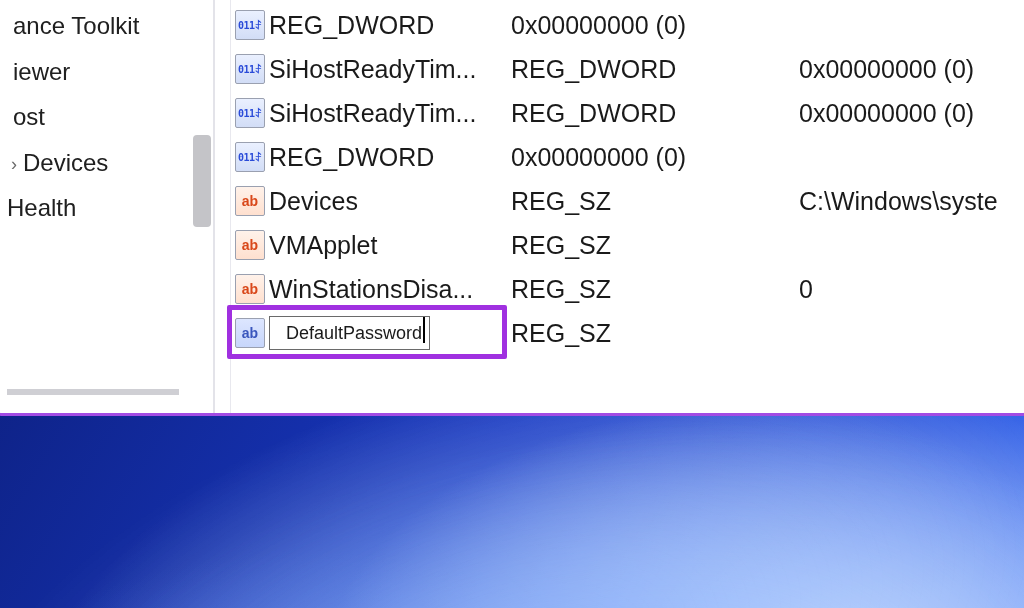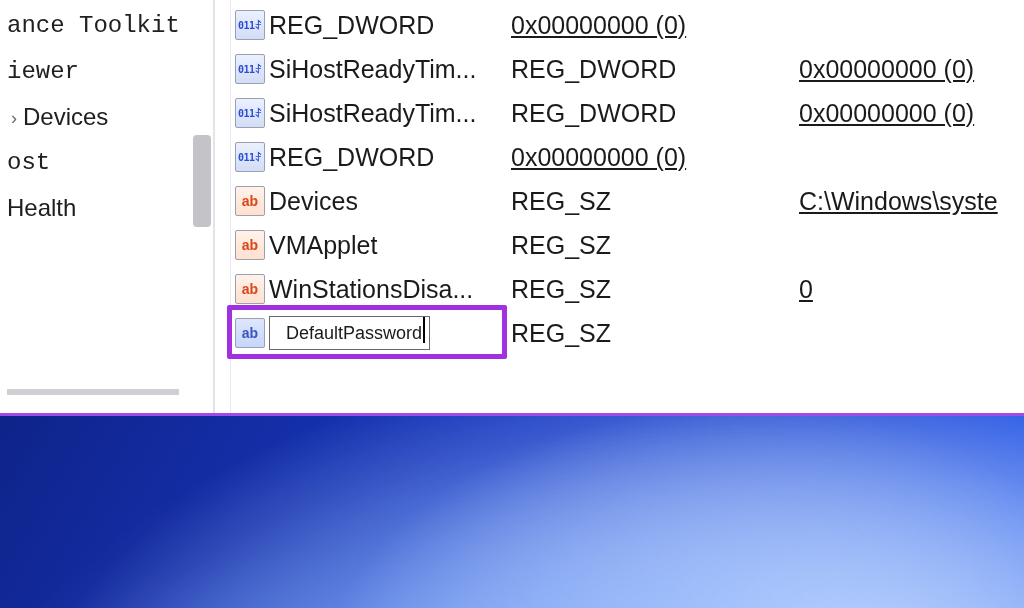--- a/index.html
+++ b/index.html
@@ -52,21 +52,21 @@
     position: relative;
     font-size: 24px;
     color: #202020;
     line-height: 1.9;
   }
   .tree-item {
     white-space: nowrap;
     padding-left: 4px;
   }
   .tree-item.indent1 { padding-left: 8px; }
-  .tree-item.indent0 { padding-left: 8px; font-family: Liberation Mono, monospace; }
+  .tree-item.indent0 { padding-left: 14px; }
   .tree .expander {
     display: inline-block; width: 14px; text-align: center; color: #6a6a6a;
     font-size: 18px; vertical-align: 1px; margin-right: 2px;
   }
 
   
   .tree-scrollbar {
     position: absolute; right: 2px; top: 136px; width: 18px; height: 92px;
     background: #c4c4c8; border-radius: 4px;
   }
@@ -114,21 +114,21 @@
     background: linear-gradient(#fff2ea,#ffe0cf);
     color: #d9481a;
   }
   .icon.sz::before { content:"ab"; }
   .icon.sz.selected {
     background: linear-gradient(#dde6ff,#c7d6fb);
     color: #3a56bd;
   }
   .name { overflow: hidden; text-overflow: ellipsis; }
   .type { }
-  .data { overflow: hidden; text-decoration: underline; }
+  .data { overflow: hidden; }
 
   
   .row.editing {
     position: relative;
   }
   .rename-highlight {
     position: absolute;
     left: -4px; top: -6px;
     width: 280px; height: 54px;
     border: 5px solid #a030e0;
@@ -158,25 +158,25 @@
 
 <div class="regedit">
 
   <div class="tree">
     <div class="tree-item indent0">
       <span>ance Toolkit</span>
     </div>
     <div class="tree-item indent0">
       <span>iewer</span>
     </div>
+    <div class="tree-item indent0">
+      <span>ost</span>
+    </div>
     <div class="tree-item indent1">
       <span class="expander">›</span><span>Devices</span>
-    </div>
-    <div class="tree-item indent0">
-      <span>ost</span>
     </div>
     <div class="tree-item indent0">
       <span></span>
     </div>
     <div class="tree-item indent1">
       <span>Health</span>
     </div>
 
     <div class="tree-scrollbar"></div>
     <div class="tree-splitter"></div>

